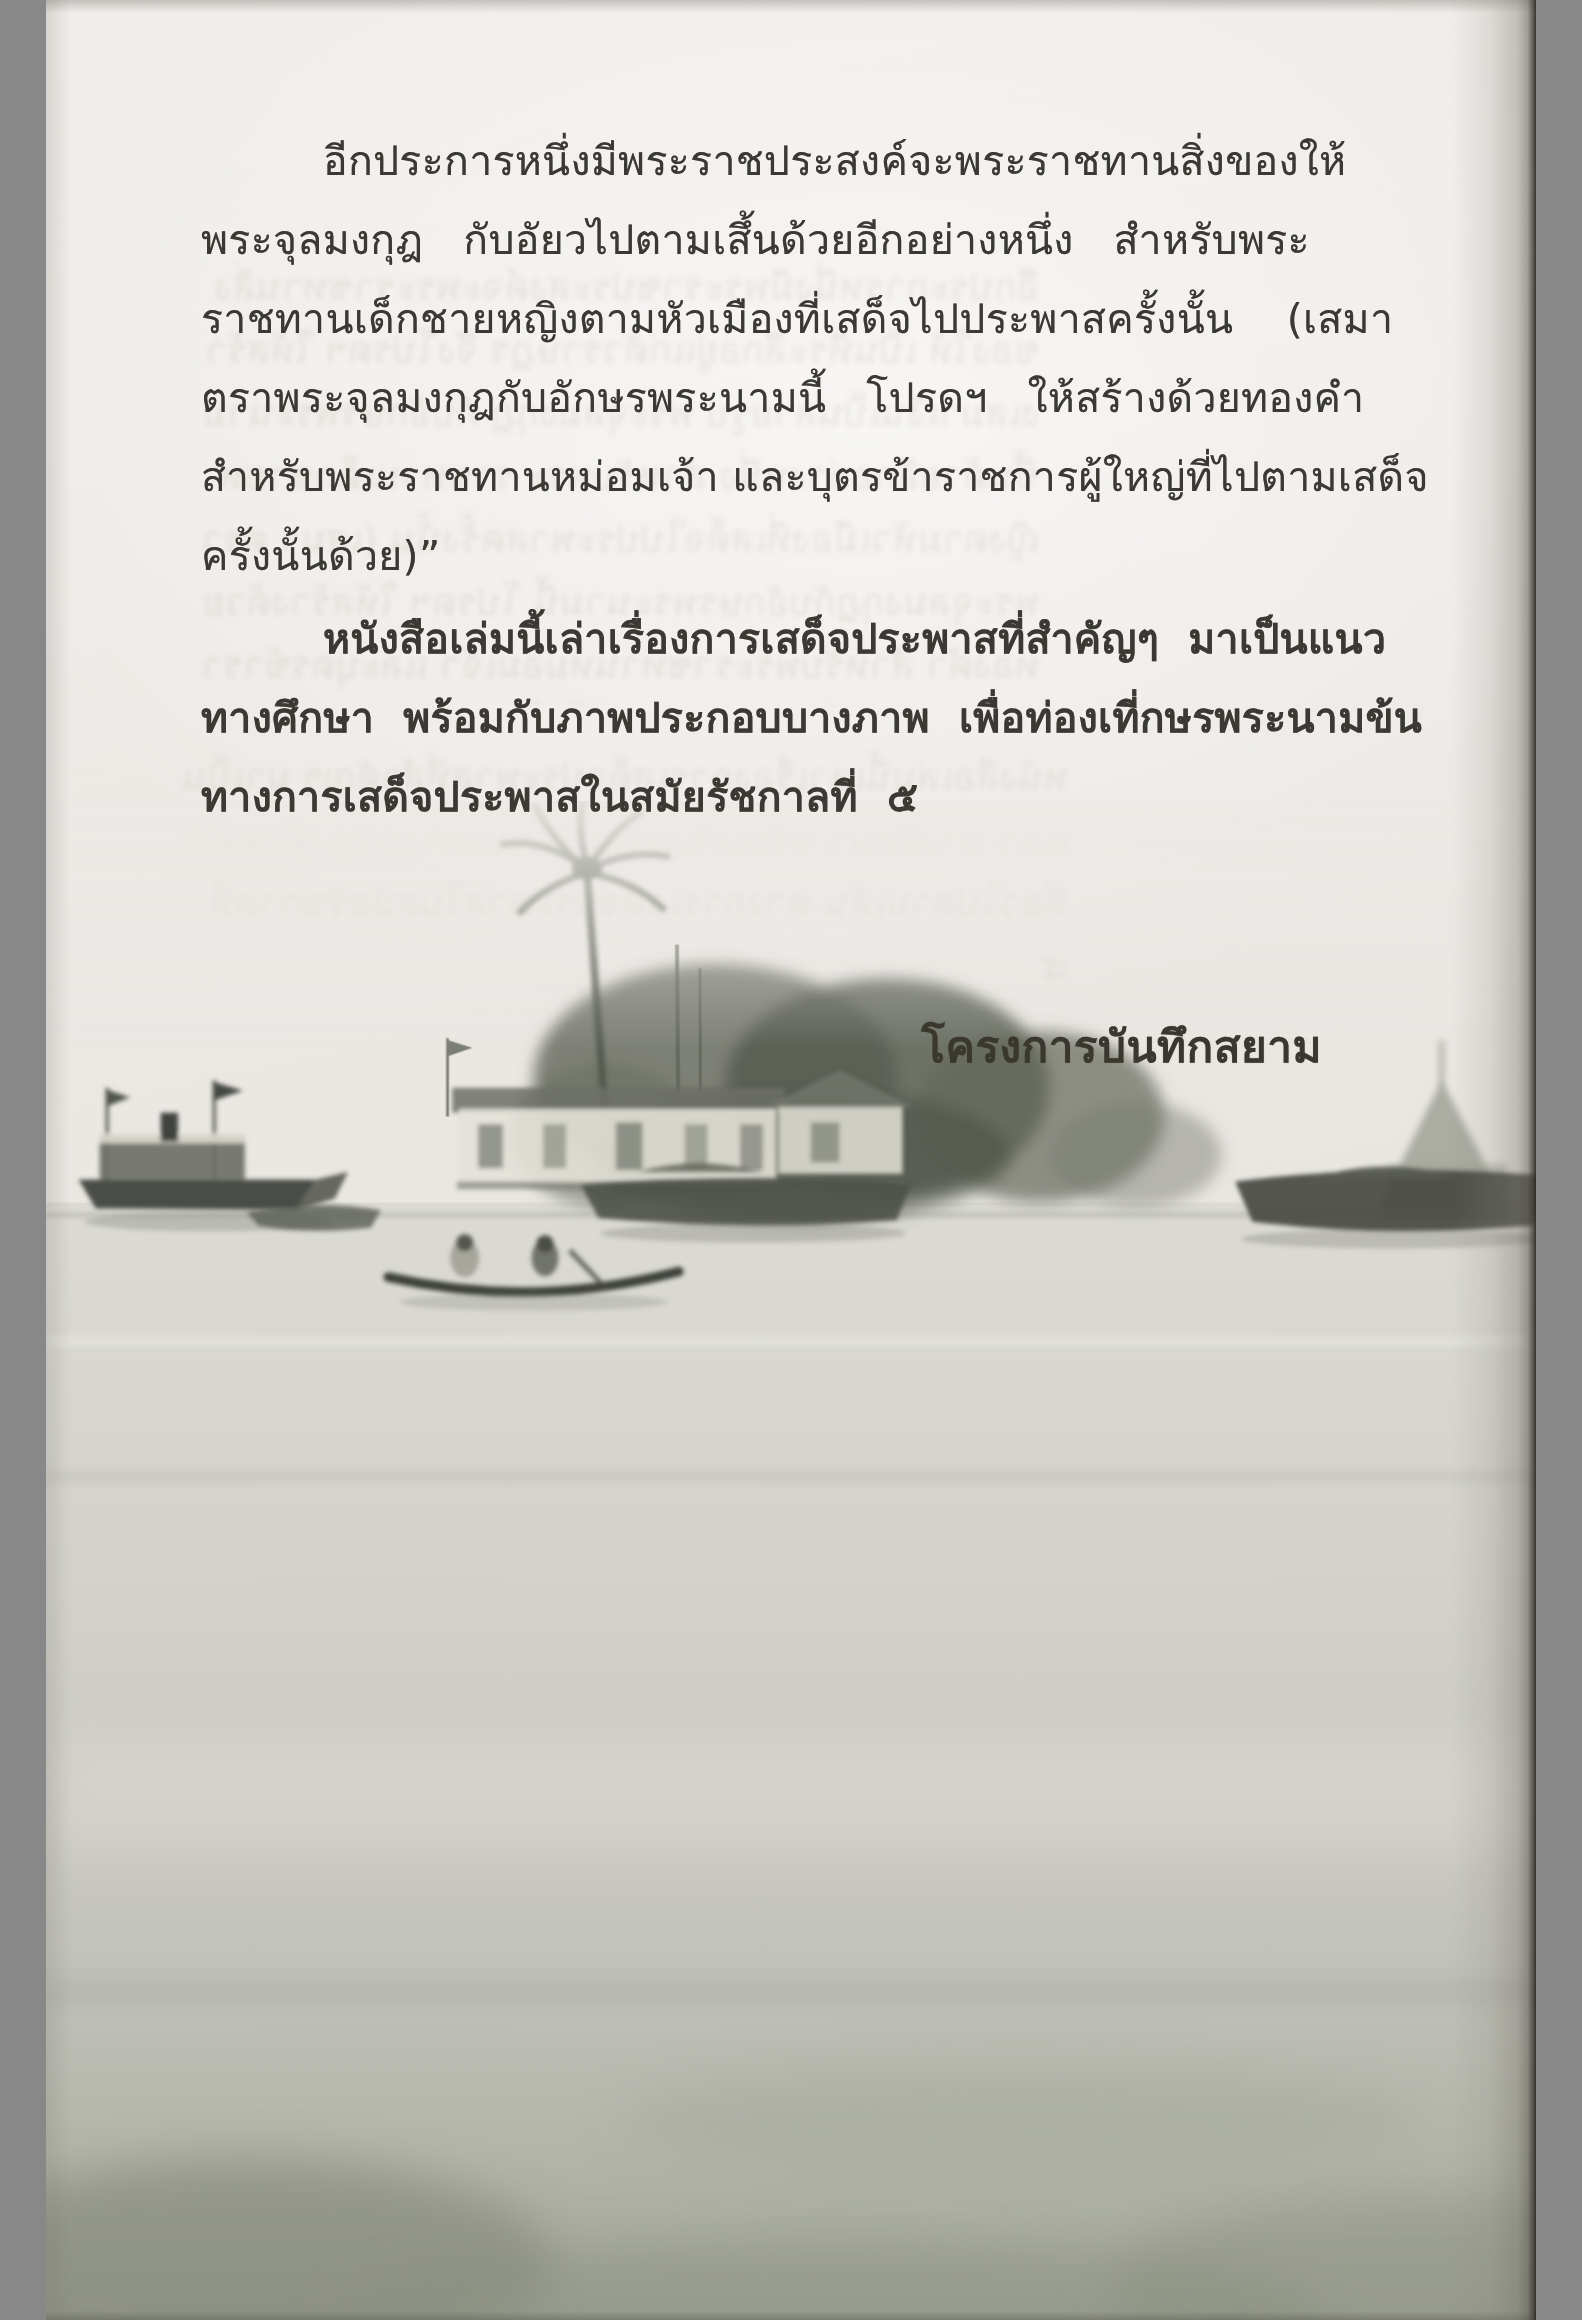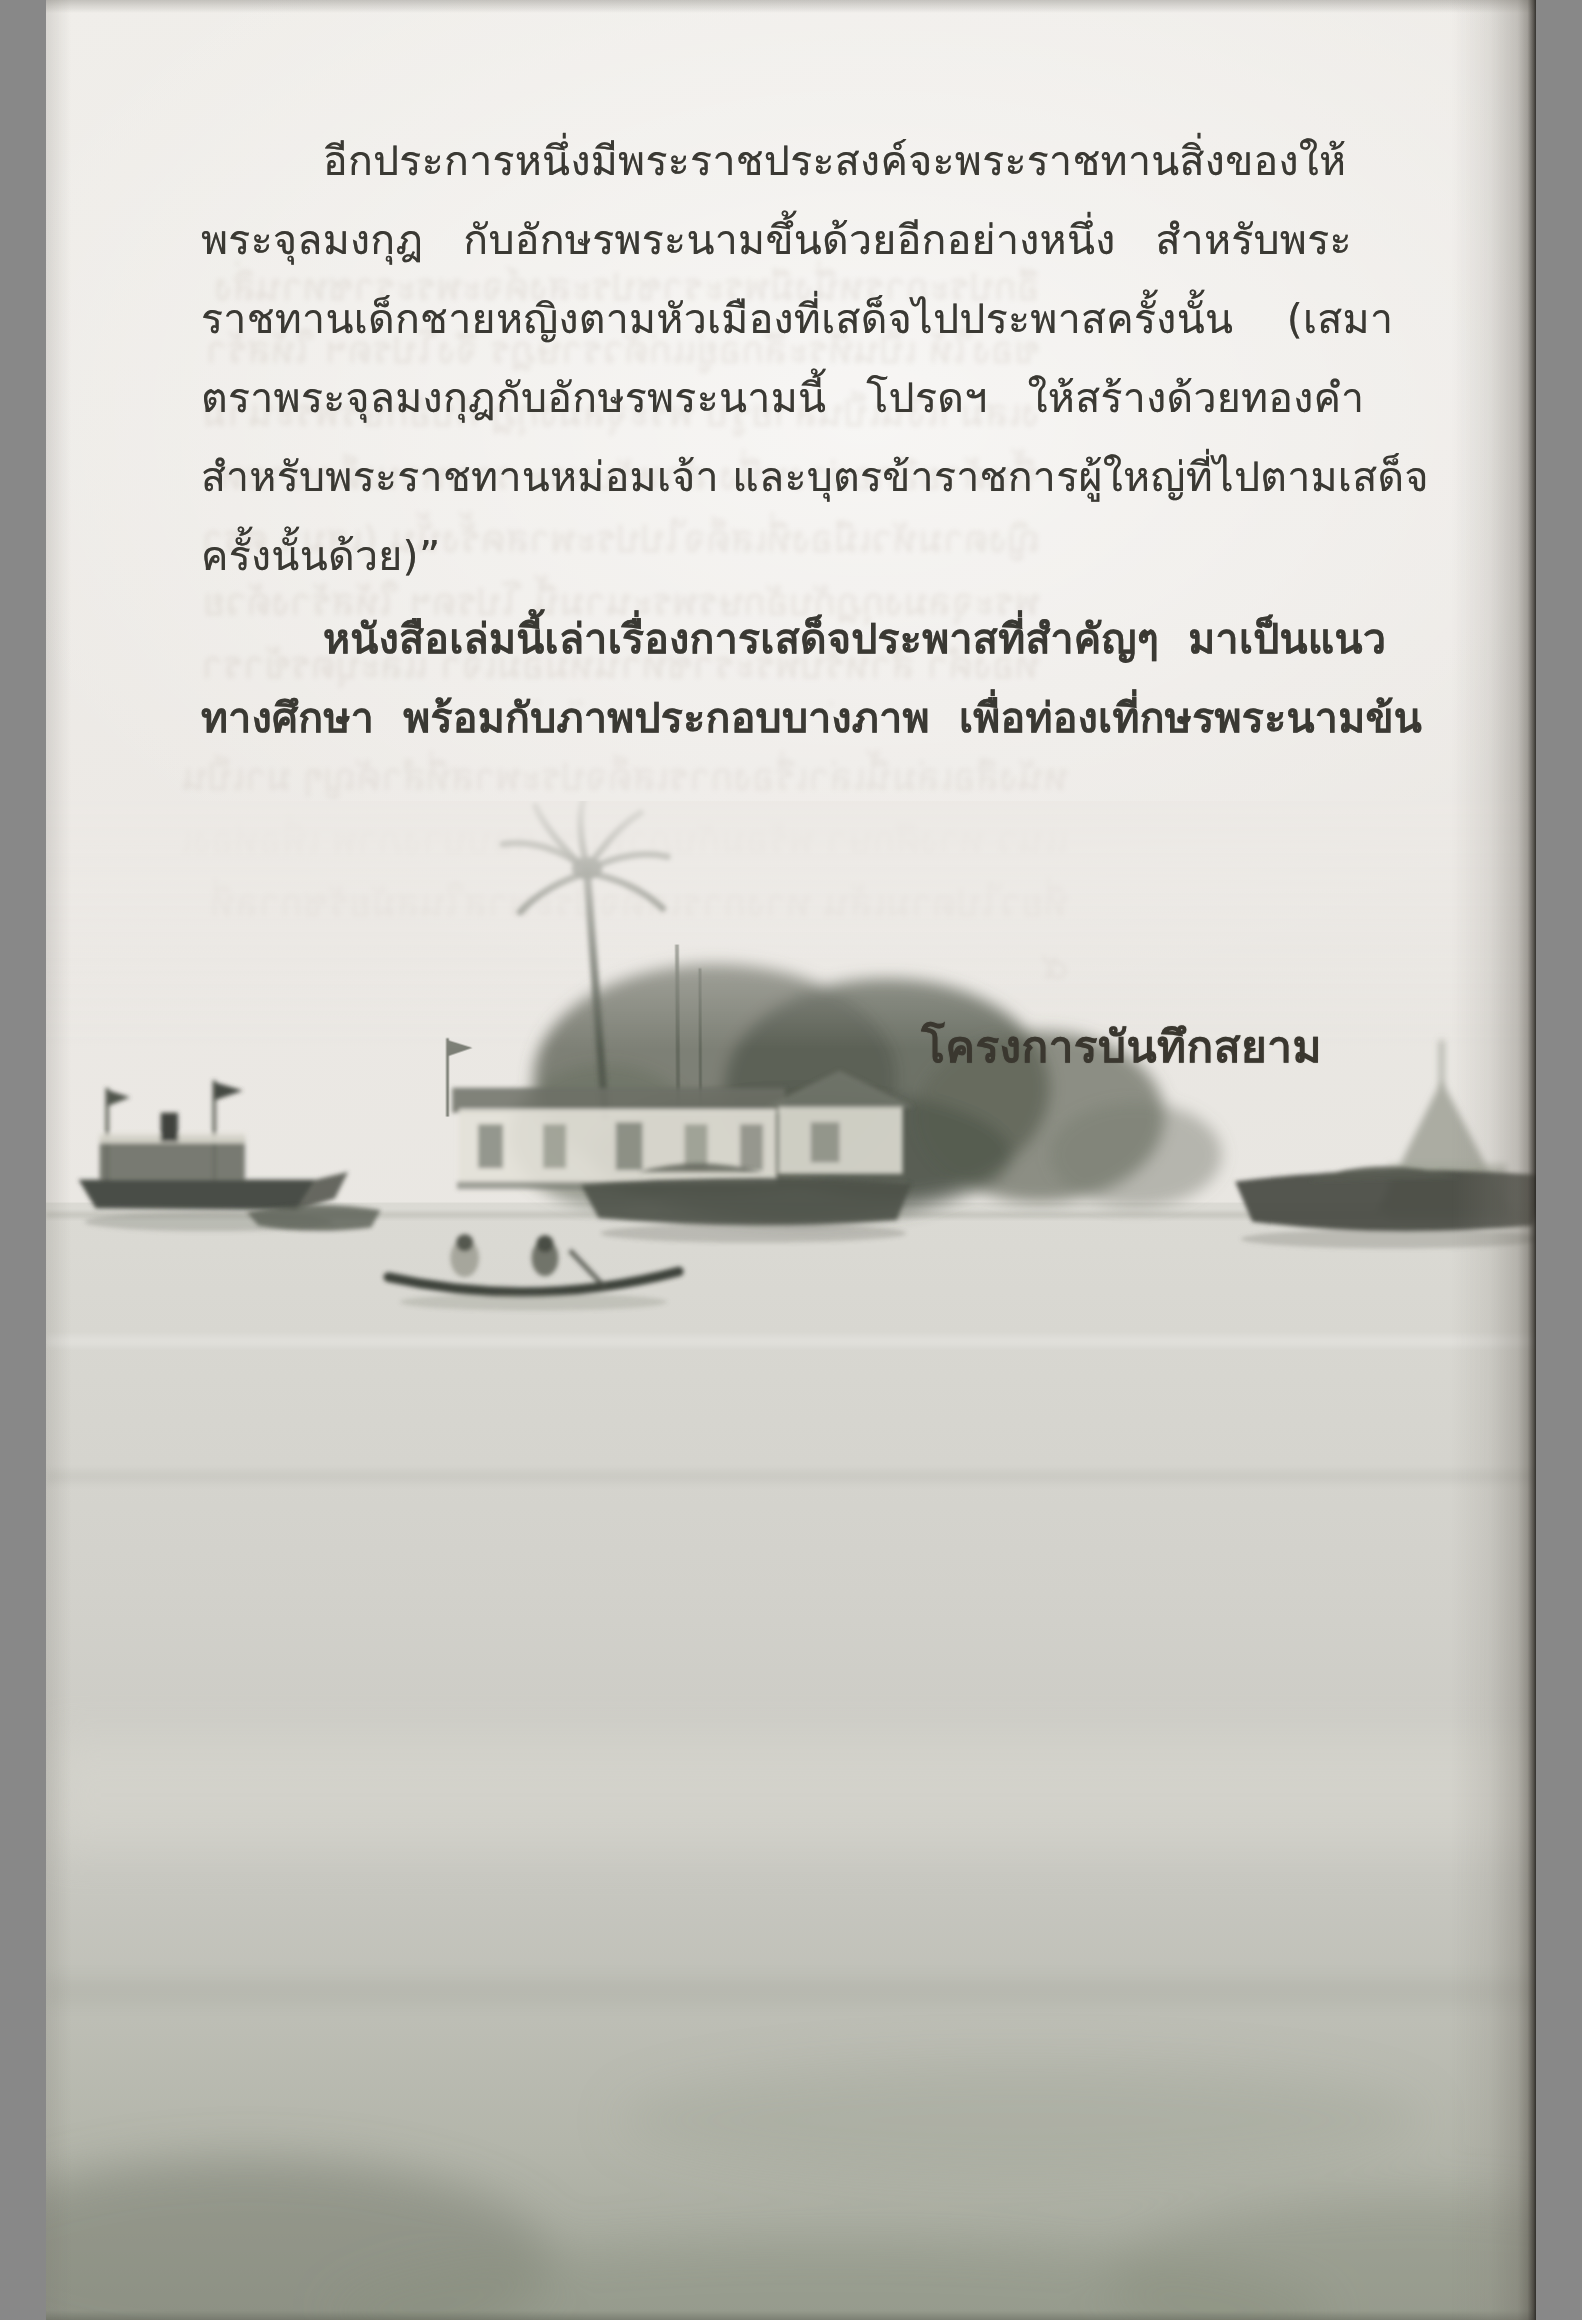--- a/index.html
+++ b/index.html
@@ -222,29 +222,30 @@
         <ellipse cx="1430" cy="1550" rx="320" ry="90" fill="#868b7c" opacity=".4"></ellipse>
         <ellipse cx="1020" cy="1380" rx="420" ry="60" fill="#9ba092" opacity=".3"></ellipse>
       </g>
     </svg>
   </div>
   <div class="photo-fade"></div>
 
   <div class="content">
     <div class="para">
       <div class="line indent">อีกประการหนึ่งมีพระราชประสงค์จะพระราชทานสิ่งของให้</div>
-      <div class="line">พระจุลมงกุฎ   กับอักษรพระนามขึ้นด้วยอีกอย่างหนึ่ง   สำหรับพระ</div>
+      <div class="line">พระจุลมงกุฎ   กับอัยวไปตามเสึ้นด้วยอีกอย่างหนึ่ง   สำหรับพระ</div>
       <div class="line">ราชทานเด็กชายหญิงตามหัวเมืองที่เสด็จไปประพาสครั้งนั้น    (เสมา</div>
       <div class="line">ตราพระจุลมงกุฎกับอักษรพระนามนี้   โปรดฯ   ให้สร้างด้วยทองคำ</div>
       <div class="line">สำหรับพระราชทานหม่อมเจ้า และบุตรข้าราชการผู้ใหญ่ที่ไปตามเสด็จ</div>
       <div class="line">ครั้งนั้นด้วย)”</div>
     </div>
     <div class="para para2">
       <div class="line indent">หนังสือเล่มนี้เล่าเรื่องการเสด็จประพาสที่สำคัญๆ  มาเป็นแนว</div>
       <div class="line">ทางศึกษา  พร้อมกับภาพประกอบบางภาพ  เพื่อท่องเที่กษรพระนามข้น</div>
+      <div class="line">ทางการเสด็จประพาสในสมัยรัชกาลที่  ๕</div>
     </div>
   </div>
 
   <div class="signature">โครงการบันทึกสยาม</div>
 
   <div class="edge-left"></div>
   <div class="edge-top"></div>
   <div class="edge-bottom"></div>
   <div class="edge-right"></div>
 </div>

